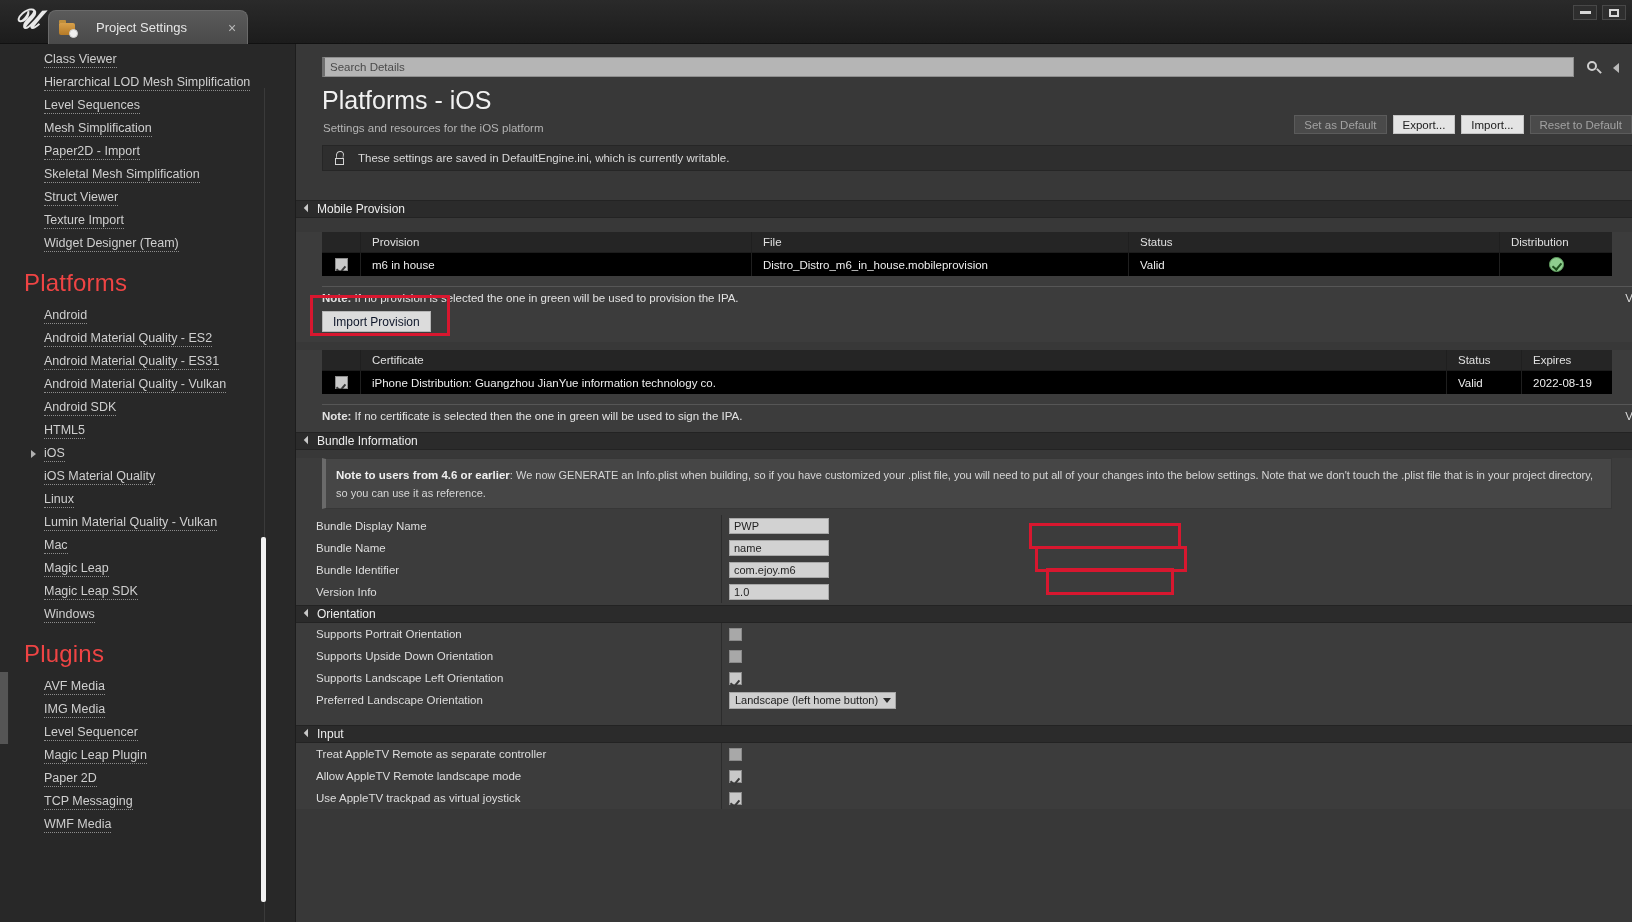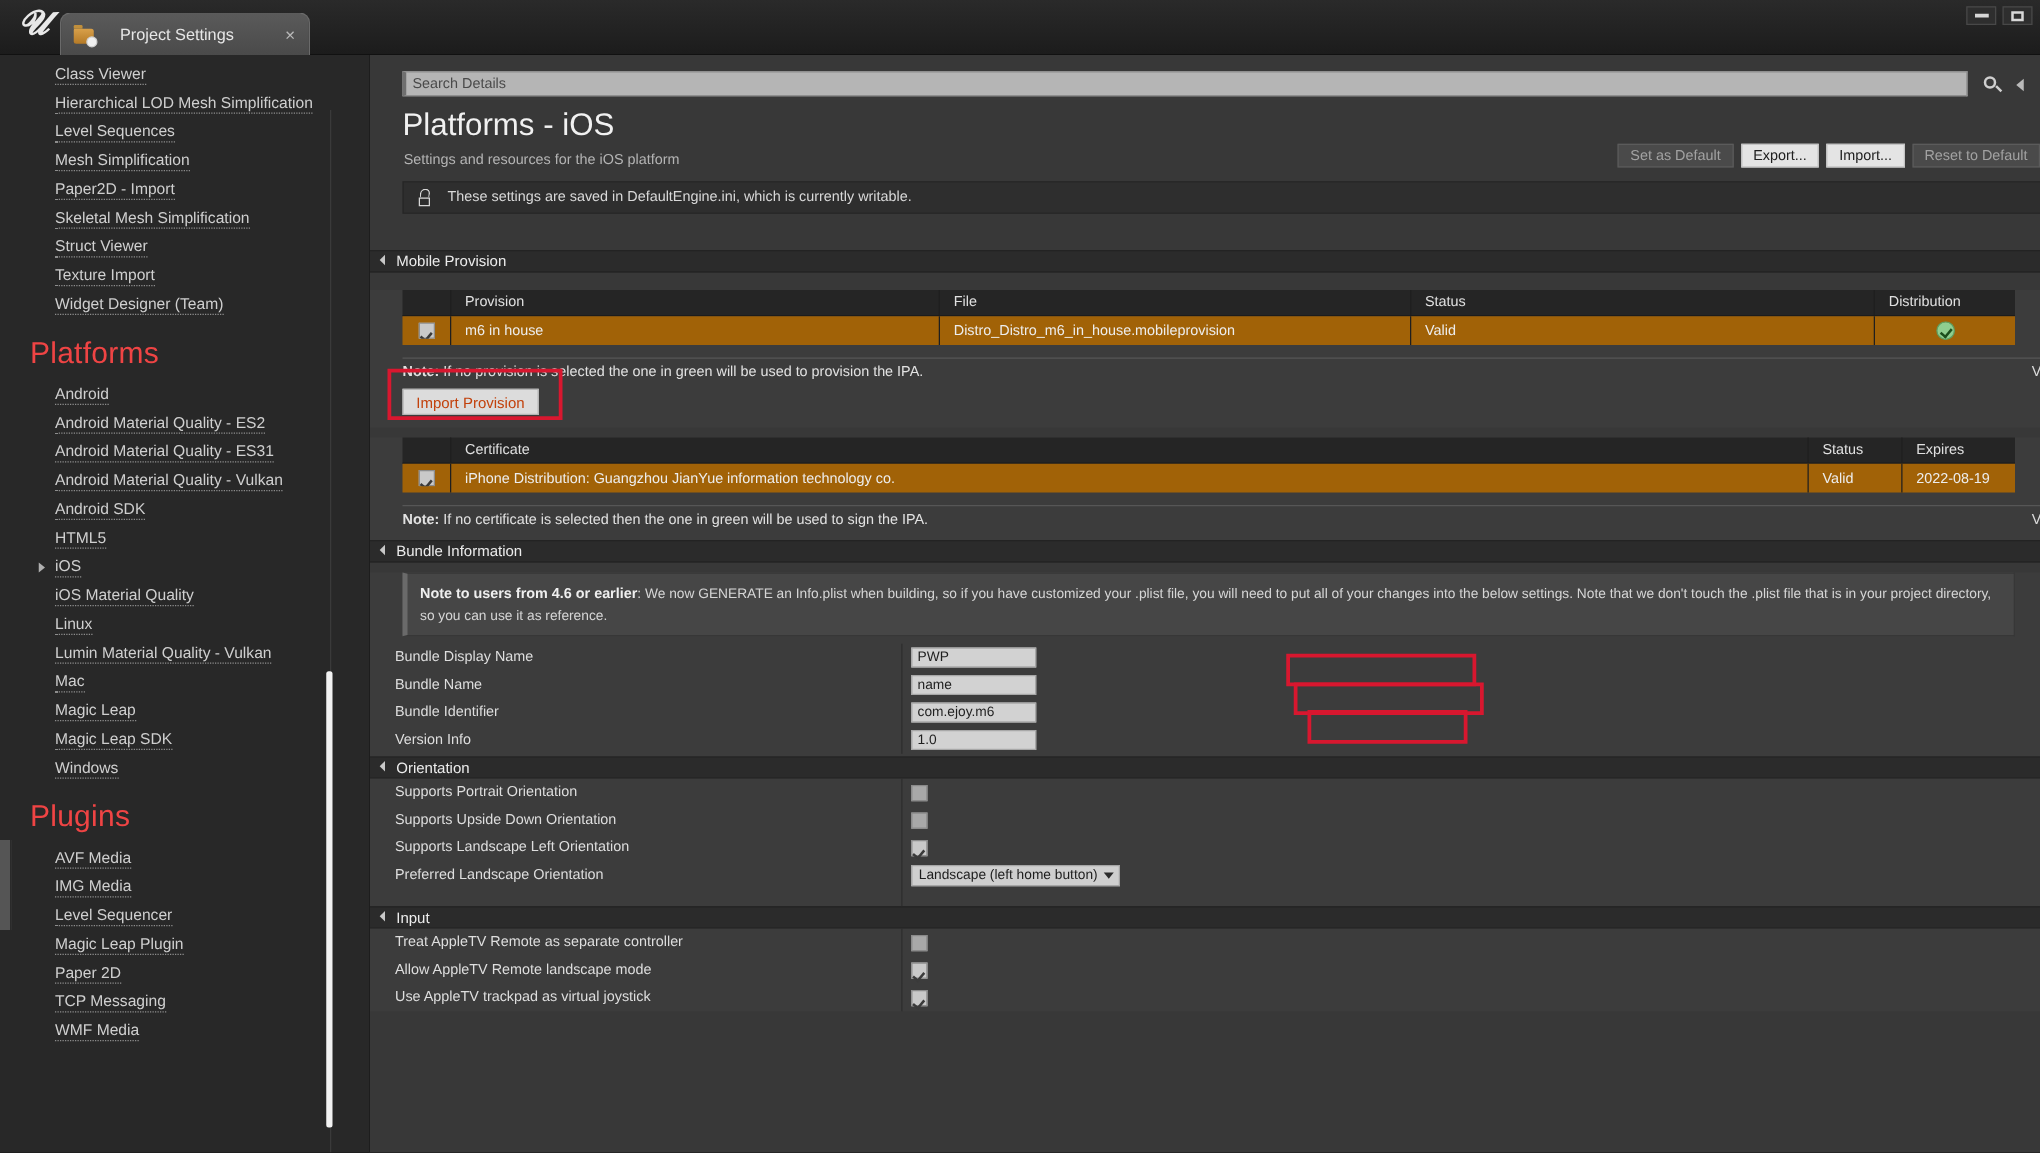--- a/index.html
+++ b/index.html
@@ -225,21 +225,21 @@
 
   
   .tbl { margin: 14px 0 0 26px; width: 1290px; }
   .tbl-head {
     display: flex; height: 21px; align-items: center;
     background: #252525; border-bottom: 1px solid #1c1c1c;
     font-size: 11.5px; color: #e0e0e0;
   }
   .tbl-row {
     display: flex; height: 23px; align-items: center;
-    background: #a16207;
+    background: #000000;
     font-size: 11.5px; color: #ededed;
   }
   .cell { padding-left: 11px; overflow: hidden; white-space: nowrap; }
   .cell.ck { padding-left: 0; width: 38px; display: flex; justify-content: center; }
   .vdiv { width: 1px; background: #1f1f1f; align-self: stretch; }
 
   .cbox {
     width: 13px; height: 13px; background: #c9c9c9;
     border: 1px solid #8d8d8d; position: relative;
   }
@@ -269,21 +269,21 @@
   }
   .note b { font-weight: 700; }
   .view-row {
     position: absolute; right: 0px; font-size: 11.5px; color: #dcdcdc;
     white-space: nowrap;
   }
   .view-row .lnk { border-bottom: 1px dotted #9a9a9a; margin-left: 8px; }
 
   .imp-btn {
     display: inline-block;
-    background: #dcdcdc; color: #c2410c;
+    background: #dcdcdc; color: #0f172a;
     font-size: 12px; height: 21px; line-height: 21px;
     padding: 0 10px; border: 1px solid #b6b6b6;
   }
 
   
   .anno {
     position: absolute; border: 3px solid #d8172f;
     pointer-events: none; z-index: 9;
   }
 

